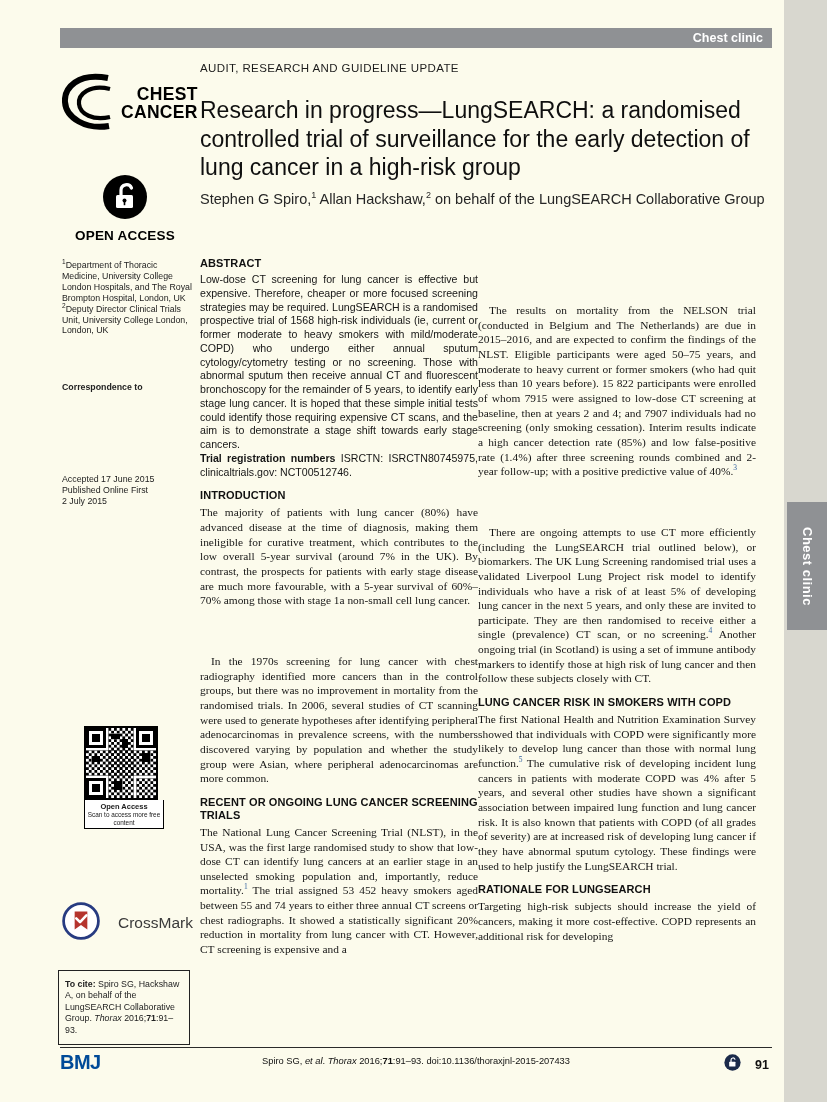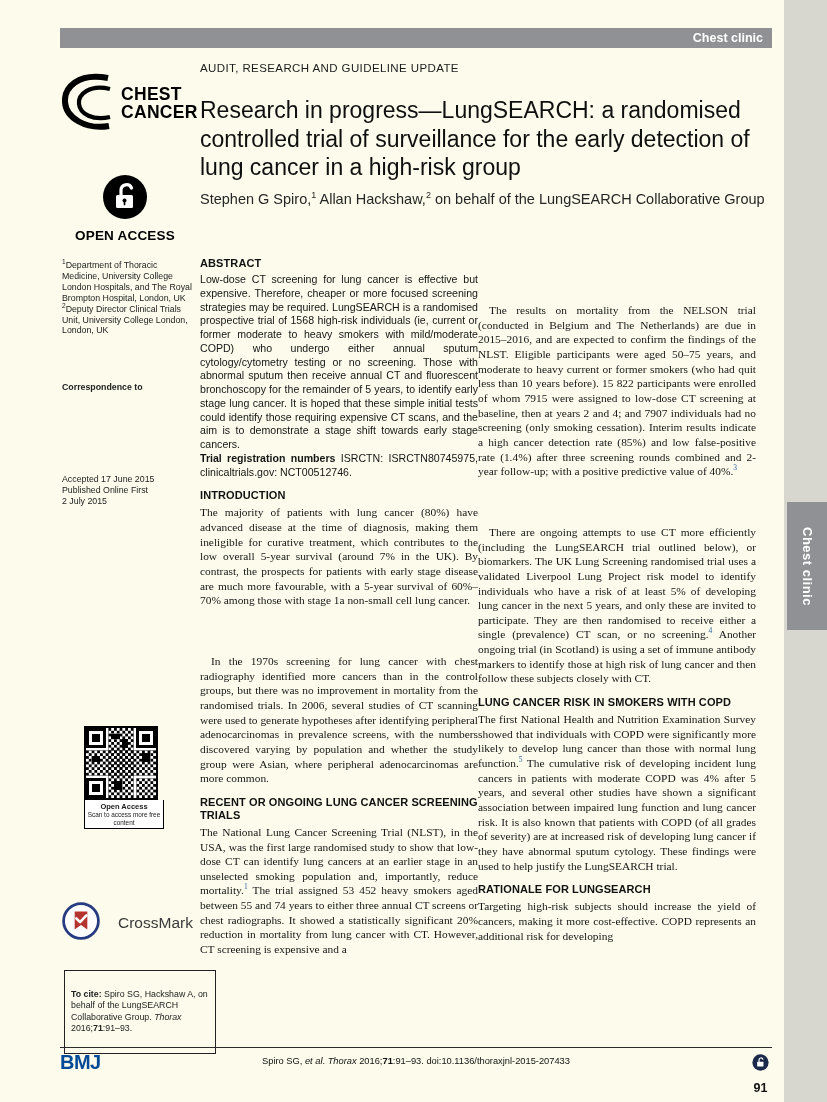--- a/index.html
+++ b/index.html
@@ -18,59 +18,59 @@
   .side-tab { position:absolute; right:0; top:502px; width:40px; height:128px;
     background:var(--banner-gray,#8f9194); display:flex; align-items:center; justify-content:center; }
   .side-tab span { writing-mode:vertical-rl; color:#fff; font-weight:bold; font-size:13px; letter-spacing:.5px; }
   
   .category { position:absolute; left:200px; top:62px; font-size:11.5px; letter-spacing:.4px; color:#1c1c1c; }
   .title { position:absolute; left:200px; top:96px; width:578px; font-size:23px; font-weight:normal;
     line-height:1.24; color:#0f0f0f; }
   .authors { position:absolute; left:200px; top:190px; width:578px; font-size:14.5px; line-height:1.3; color:#262626; }
   .authors sup.sup { font-size:9px; line-height:0; }
   
-  .cc-logo { position:absolute; left:62px; top:72px; display:flex; align-items:center; gap:5px; }
+  .cc-logo { position:absolute; left:62px; top:72px; display:flex; align-items:center; gap:5px;text-align:right; }
   .cc-text { display:flex; flex-direction:column; font-weight:bold; font-size:17.5px; line-height:1.02; letter-spacing:.3px; color:#000; }
   .oa-logo { position:absolute; left:60px; top:174px; width:130px; text-align:center; }
   .oa-text { font-weight:bold; font-size:13.5px; margin-top:4px; letter-spacing:.2px; color:#000; }
   .affils { position:absolute; left:62px; top:260px; width:130px; }
   .corr   { position:absolute; left:62px; top:382px; width:130px; }
   .dates  { position:absolute; left:62px; top:474px; width:130px; }
   .side-p { font-size:8.8px; line-height:1.24; color:#222; }
   .side-p.bold { font-weight:bold; }
   .side-p sup { font-size:6.5px; line-height:0; }
   .qr-block { position:absolute; left:84px; top:726px; width:80px; }
   .qr-block svg { display:block; border:2px solid #000; background:#fff; }
   .qr-caption { border:1px solid #000; border-top:none; padding:2px 1px; text-align:center; background:#fff; }
   .qr-cap1 { font-size:7.5px; font-weight:bold; }
   .qr-cap2 { font-size:6.4px; line-height:1.2; }
   .crossmark { position:absolute; left:62px; top:902px; display:flex; align-items:center; gap:18px; }
   .cm-text { font-size:15.5px; color:#3a3a3a; }
-  .tocite { position:absolute; left:64px; top:970px; width:152px; border:1.5px solid #222;
-    padding:18px 6px; font-size:8.8px; line-height:1.3; color:#222; }
+  .tocite { position:absolute; left:58px; top:970px; width:132px; border:1.5px solid #222;
+    padding:8px 6px; font-size:8.8px; line-height:1.3; color:#222; }
   
   .columns { position:absolute; left:200px; top:257px; width:572px; height:792px;
     display:flex; overflow:hidden; }
   .col { width:278px; }
   .sec-heading { font-family:"Liberation Sans",sans-serif; font-size:11px; font-weight:bold;
     color:#111; margin:10px 0 3px; line-height:1.18; letter-spacing:.1px; }
   .col > .sec-heading:first-child { margin-top:0; }
   .para { font-family:"Liberation Serif",serif; font-size:11.4px; line-height:1.285;
     text-align:justify; color:#151515; }
   .para.sans { font-family:"Liberation Sans",sans-serif; font-size:10.6px; line-height:1.3; }
   .para.indent { text-indent:11px;margin-top:46px; }
   .para b { font-family:"Liberation Sans",sans-serif; font-size:10.6px; }
   sup.ref { color:var(--ref-blue,#2e5f9e); font-size:7.5px; line-height:0; }
   
   .footer-rule { position:absolute; left:60px; top:1047px; width:712px; height:1px; background:#2a2a2a; }
   .bmj { position:absolute; left:60px; top:1051px; font-size:20px; font-weight:bold;
     color:var(--bmj-blue,#004a98); letter-spacing:-.5px; }
   .foot-cite { position:absolute; left:146px; top:1056px; width:540px; text-align:center;
     font-size:9.3px; color:#111; }
-  .foot-right { position:absolute; right:58px; top:1054px; display:flex; align-items:center; gap:6px;flex-direction:column; }
+  .foot-right { position:absolute; right:58px; top:1054px; display:flex; align-items:center; gap:14px; }
   .pageno { font-size:12.5px; font-weight:bold; color:#111; }
 </style>
 </head>
 <body>
 
 <div class="page">
 
   <div class="top-banner">
     <span>Chest clinic</span>
   </div>

